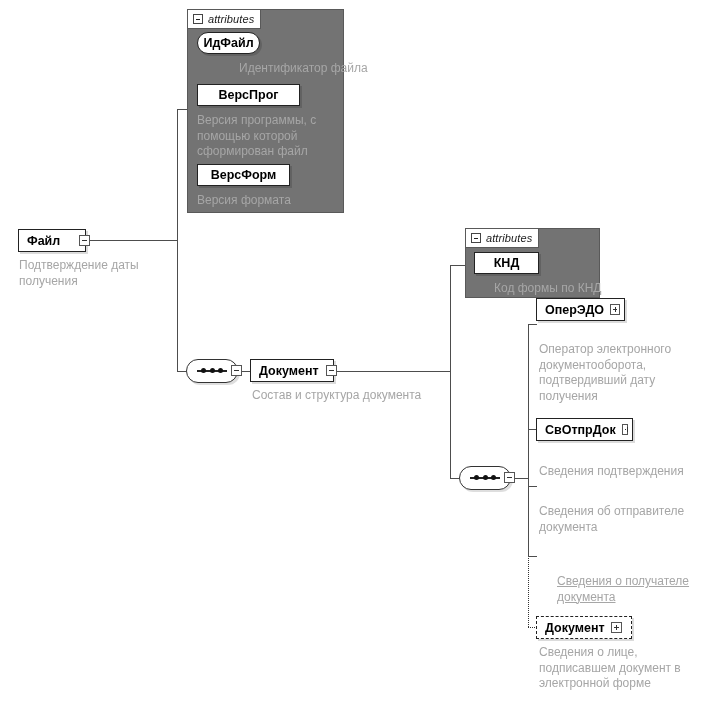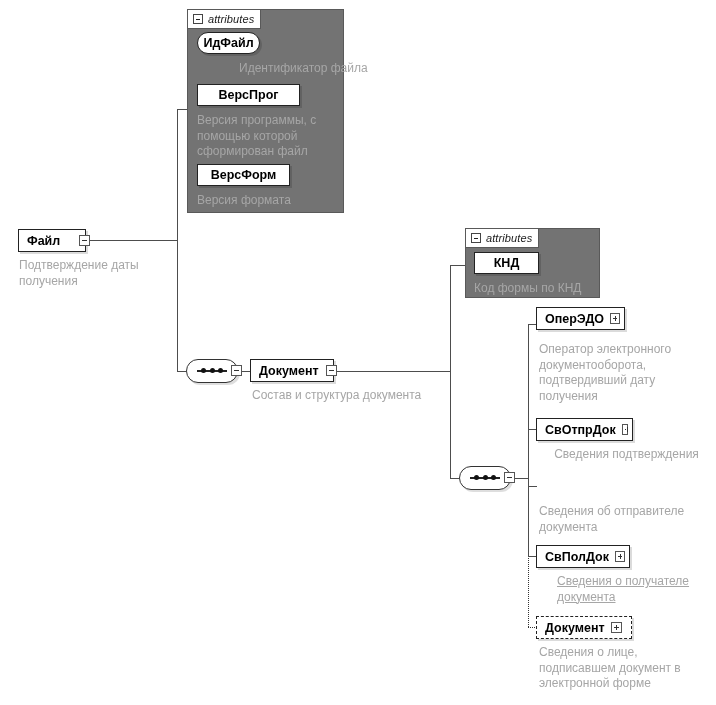--- a/index.html
+++ b/index.html
@@ -210,63 +210,59 @@
 
   <div class="attrbox" style="left:465px;top:228px;width:135px;height:70px;">
     <div class="attrbox-tab" style="width:73px;">
       <span class="toggle"></span>
       <span class="lbl">attributes</span>
     </div>
   </div>
   <div class="attr-item" style="left:474px;top:252px;width:65px;height:22px;">
     <span>КНД</span>
   </div>
-  <div class="desc" style="left:474px;top:281px;width:125px;">Код формы по КНД</div>
+  <div class="desc" style="left:494px;top:281px;width:125px;">Код формы по КНД</div>
 
   <div class="seq" style="left:459px;top:466px;">
     <div class="shape"></div>
     <div class="bar"></div>
     <div class="dot d1"></div>
     <div class="dot d2"></div>
     <div class="dot d3"></div>
   </div>
   <div class="edge-toggle" style="left:504px;top:472px;"></div>
 
   <div class="hline" style="left:515px;top:478px;width:13px;"></div>
   <div class="vline" style="left:528px;top:324px;height:232px;"></div>
 
   <div class="vline dot" style="left:528px;top:556px;height:71px;"></div>
   <div class="hline dot" style="left:528px;top:627px;width:9px;"></div>
 
   <div class="hline" style="left:528px;top:324px;width:9px;"></div>
-  <div class="node" style="left:536px;top:307px;width:89px;height:23px;">
+  <div class="node" style="left:536px;top:298px;width:89px;height:23px;">
     <span class="nm">ОперЭДО</span>
     <span class="edge-toggle plus tg" style="position:relative;left:0;top:0;"></span>
   </div>
   <div class="desc" style="left:539px;top:342px;width:175px;">Оператор электронного
 документооборота,
 подтвердивший дату
 получения</div>
 
   <div class="hline" style="left:528px;top:429px;width:9px;"></div>
   <div class="node" style="left:536px;top:418px;width:97px;height:23px;">
     <span class="nm">СвОтпрДок</span>
     <span class="edge-toggle plus tg" style="position:relative;left:0;top:0;"></span>
   </div>
-  <div class="desc" style="left:539px;top:447px;width:175px;text-align:center;">Сведения подтверждения</div>
+  <div class="desc" style="left:539px;top:464px;width:175px;">Сведения подтверждения</div>
 
   <div class="hline" style="left:528px;top:486px;width:9px;"></div>
   <div class="desc" style="left:539px;top:504px;width:175px;">Сведения об отправителе
 документа</div>
 
   <div class="hline" style="left:528px;top:556px;width:9px;"></div>
-  <div class="node" style="left:536px;top:545px;width:94px;height:23px;">
-    <span class="nm">СвПолДок</span>
-    <span class="edge-toggle plus tg" style="position:relative;left:0;top:0;"></span>
-  </div>
   <div class="desc" style="left:557px;top:574px;width:175px;text-decoration:underline;">Сведения о получателе
 документа</div>
 
   <div class="node dashed" style="left:536px;top:616px;width:96px;height:23px;">
     <span class="nm">Документ</span>
     <span class="edge-toggle plus tg" style="position:relative;left:0;top:0;"></span>
   </div>
   <div class="desc" style="left:539px;top:645px;width:175px;">Сведения о лице,
 подписавшем документ в
 электронной форме</div>

